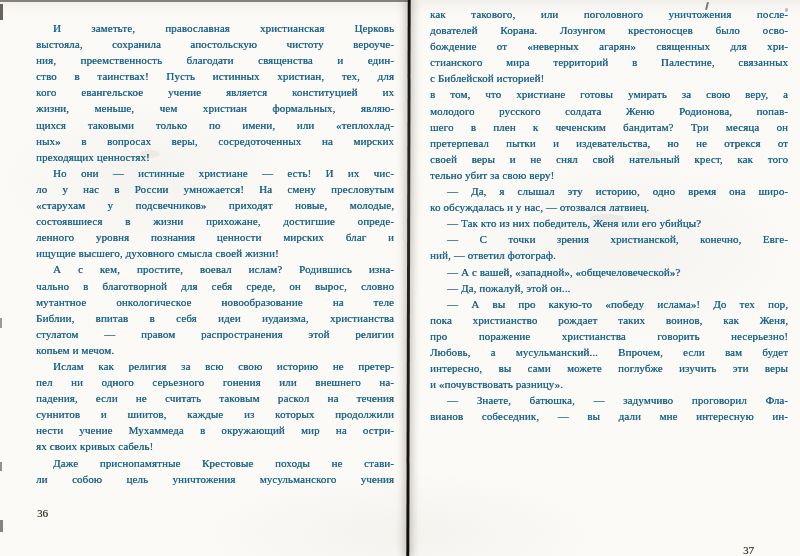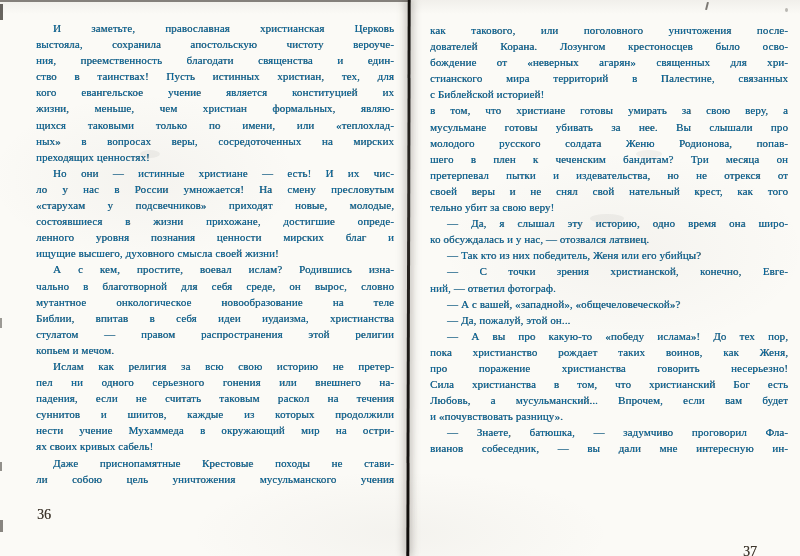--- a/index.html
+++ b/index.html
@@ -49,36 +49,36 @@
   .page-text {
     position: absolute;
     top: 20px;
     width: 358px;
     color: #0369a1;
     font-size: 11px;
     letter-spacing: 0.1px;
     text-shadow: 0.3px 0 0 rgba(60,52,43,0.75);
   }
   .page-text.left  { left: 36px;  }
-  .page-text.right { left: 430px; top: 22px; font-family: Liberation Serif, serif; }
+  .page-text.right { left: 430px; top: 6px; font-family: Liberation Serif, serif; }
   .line {
     height: 16.1px;
     line-height: 16.1px;
     overflow: hidden;
     text-align: justify;
     text-align-last: justify;
     white-space: normal;
   }
   .line.indent   { text-indent: 17px; }
   .line.para-end { text-align-last: left; }
 
   .page-number {
     position: absolute;
     color: #3c342b;
-    font-size: 14px;
+    font-size: 11px;
     text-shadow: 0.3px 0 0 rgba(60,52,43,0.7);
   }
   .page-number.left  { left: 37px;  top: 507px; }
   .page-number.right { left: 743px; top: 512px; margin-top: 32px; }
 </style>
 </head>
 <body>
 
 <div class="spread">
   <div class="scan-tint"></div>
@@ -121,38 +121,37 @@
 
   <div>
     <div class="page-text right">
 
     <div class="line">как такового, или поголовного уничтожения после-</div>
         <div class="line">дователей Корана. Лозунгом крестоносцев было осво-</div>
         <div class="line">бождение от «неверных агарян» священных для хри-</div>
         <div class="line">стианского мира территорий в Палестине, связанных</div>
         <div class="line para-end">с Библейской историей!</div>
         <div class="line">в том, что христиане готовы умирать за свою веру, а</div>
-        <div class="line">мусульмане готовы убивать за нее. Вы слышали про</div>
         <div class="line">молодого русского солдата Женю Родионова, попав-</div>
         <div class="line">шего в плен к чеченским бандитам? Три месяца он</div>
         <div class="line">претерпевал пытки и издевательства, но не отрекся от</div>
         <div class="line">своей веры и не снял свой нательный крест, как того</div>
         <div class="line para-end">тельно убит за свою веру!</div>
         <div class="line indent">— Да, я слышал эту историю, одно время она широ-</div>
         <div class="line para-end">ко обсуждалась и у нас, — отозвался латвиец.</div>
         <div class="line indent para-end">— Так кто из них победитель, Женя или его убийцы?</div>
         <div class="line indent">— С точки зрения христианской, конечно, Евге-</div>
         <div class="line para-end">ний, — ответил фотограф.</div>
         <div class="line indent para-end">— А с вашей, «западной», «общечеловеческой»?</div>
         <div class="line indent para-end">— Да, пожалуй, этой он...</div>
         <div class="line indent">— А вы про какую-то «победу ислама»! До тех пор,</div>
         <div class="line">пока христианство рождает таких воинов, как Женя,</div>
         <div class="line">про поражение христианства говорить несерьезно!</div>
-        <div class="line">Сила христианства в том, что христианский Бог есть</div>
         <div class="line">Любовь, а мусульманский... Впрочем, если вам будет</div>
+        <div class="line">интересно, вы сами можете поглубже изучить эти веры</div>
         <div class="line para-end">и «почувствовать разницу».</div>
         <div class="line indent">— Знаете, батюшка, — задумчиво проговорил Фла-</div>
         <div class="line">вианов собеседник, — вы дали мне интересную ин-</div>
       </div>
     <div class="page-number right">37</div>
   </div>
 
   <div class="gutter"></div>
 
   <div class="artifact a-topline"></div>

